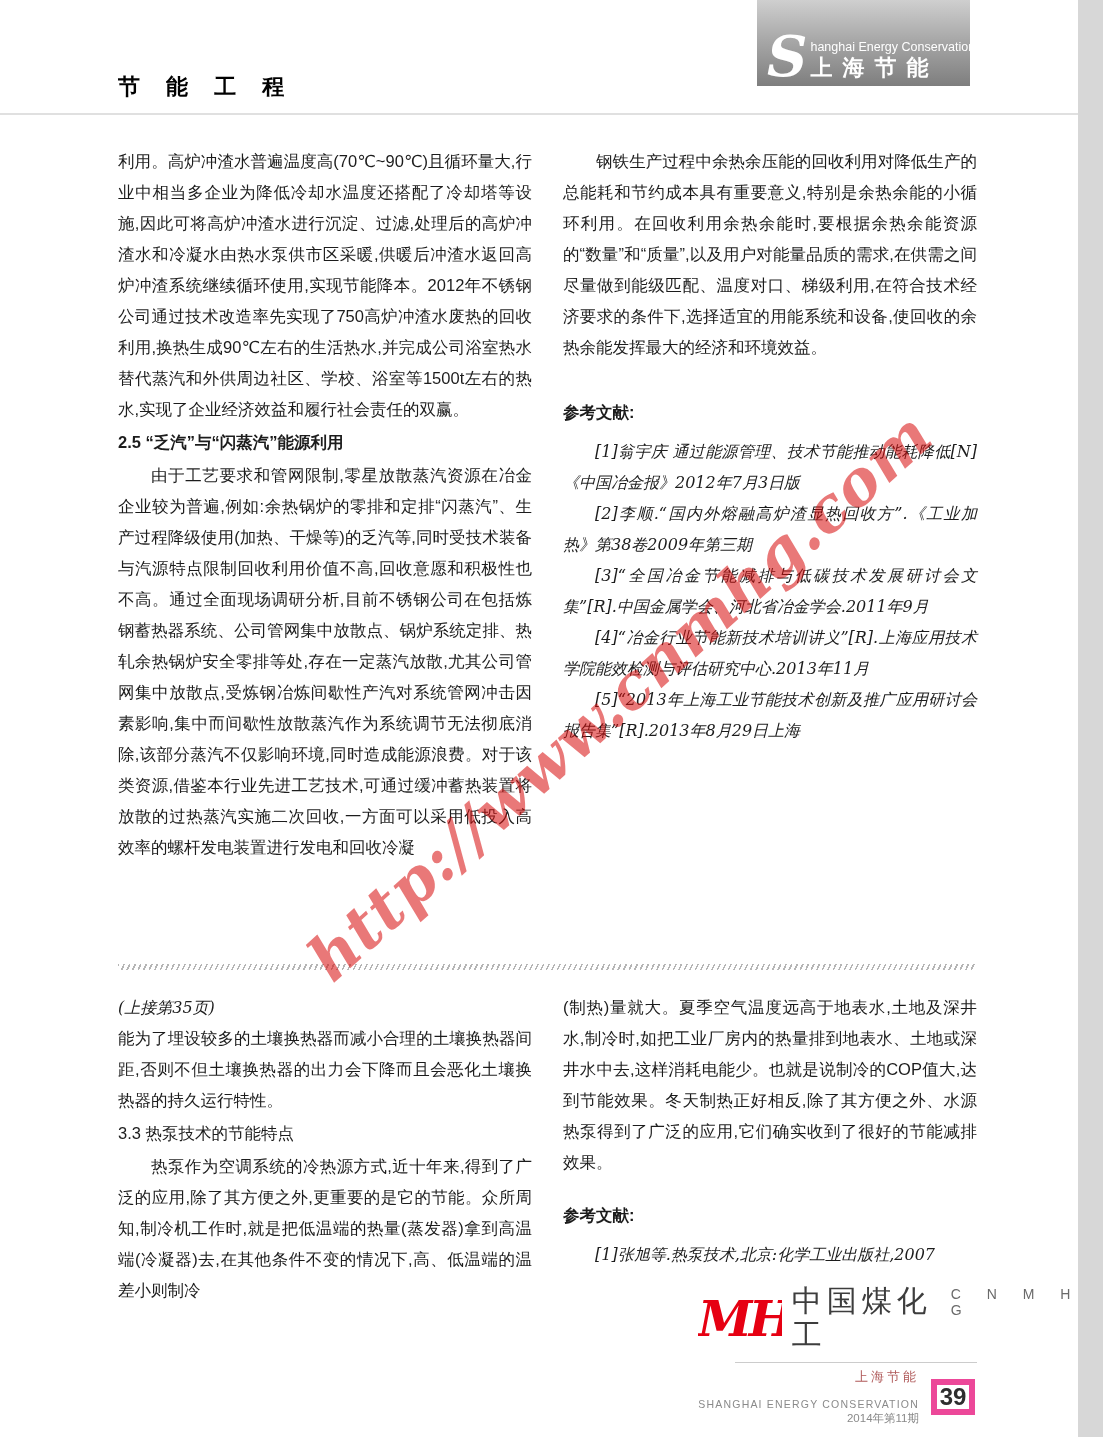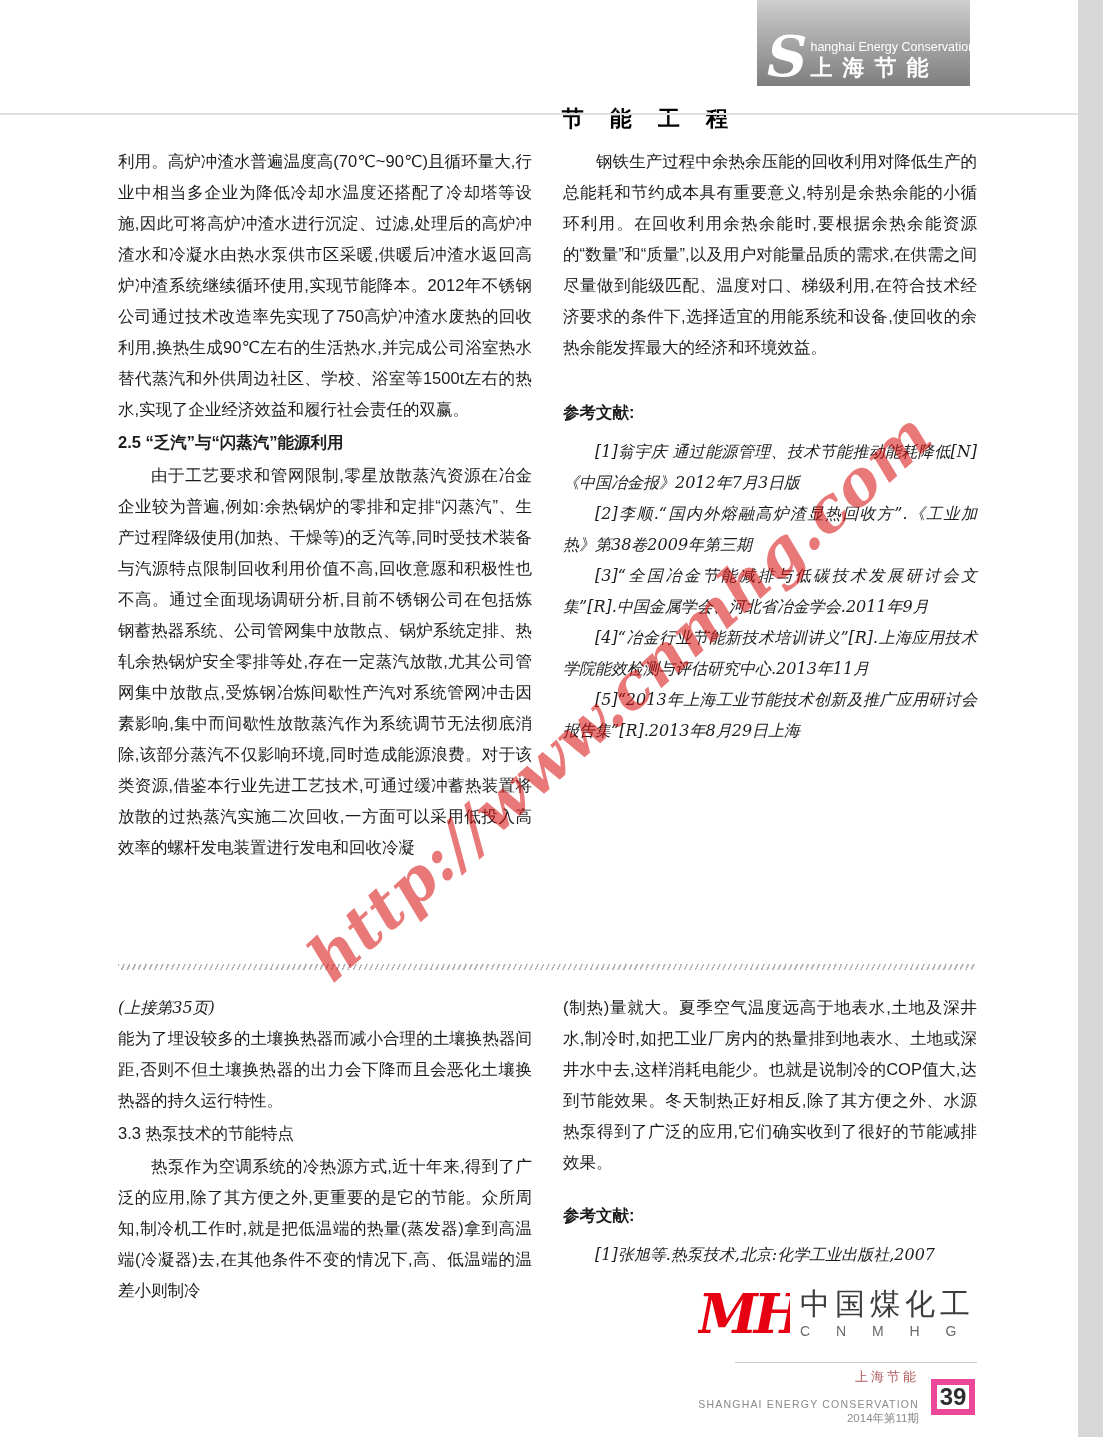--- a/index.html
+++ b/index.html
@@ -18,22 +18,22 @@
     padding:4px 6px 6px 10px; box-sizing:border-box;
   }
   .logo-s {
     font-family:"DejaVu Serif","Liberation Serif",serif; font-style:italic; font-weight:bold;
     font-size:56px; line-height:48px; color:#ffffff;
   }
   .mast-en { font-size:12.5px; color:#ffffff; white-space:nowrap; margin-bottom:2px; }
   .mast-cn { font-size:22px; font-weight:bold; color:#ffffff; letter-spacing:10px; line-height:24px; white-space:nowrap; }
 
   .section-title {
-    position:absolute; left:118px; top:72px; width:620px; text-align:right;
-    font-size:22px; font-weight:bold; letter-spacing:10px; color:#000;margin-top:32px;
+    position:absolute; left:118px; top:72px; width:620px; text-align:left;
+    font-size:22px; font-weight:bold; letter-spacing:10px; color:#000;
   }
   .header-rule { position:absolute; left:0; top:113px; width:1078px; height:2px; background:#e0e0e0; }
 
   
   .col {
     position:absolute; width:414px;
     font-size:16.5px; line-height:31px; text-align:justify;
   }
   .top-left  { left:118px; top:146px; }
   .top-right { left:563px; top:146px; }
@@ -53,21 +53,21 @@
     font-size:16px; line-height:31px;
   }
 
   .section-divider {
     position:absolute; left:118px; top:964px; width:858px; height:6px;
     background:repeating-linear-gradient(115deg,#b5b5b5 0px,#b5b5b5 1.5px,transparent 1.5px,transparent 5px);
   }
 
   
   .brand { position:absolute; left:698px; top:1284px; display:flex; align-items:center; gap:10px; }
-  .brand-text { display:flex; flex-direction:column; }
+  .brand-text { display:flex; flex-direction:row; }
   .brand-cn { font-size:30px; color:#3d3d3d; letter-spacing:5px; font-weight:500; line-height:34px; }
   .brand-en { font-size:14px; color:#6a6a6a; letter-spacing:11px; margin-top:2px; }
 
   
   .footer-rule { position:absolute; left:735px; top:1362px; width:242px; height:1px; background:#cccccc; }
   .footer { position:absolute; right:128px; top:1368px; display:flex; align-items:center; gap:12px; }
   .footer-lines { text-align:right; }
   .f-cn { font-size:13px; color:#b05a5a; letter-spacing:3px; }
   .f-en { font-size:10.5px; color:#8a8a8a; letter-spacing:1.2px; margin-top:12px; }
   .f-issue { font-size:11.5px; color:#8a8a8a; margin-top:1px; }

